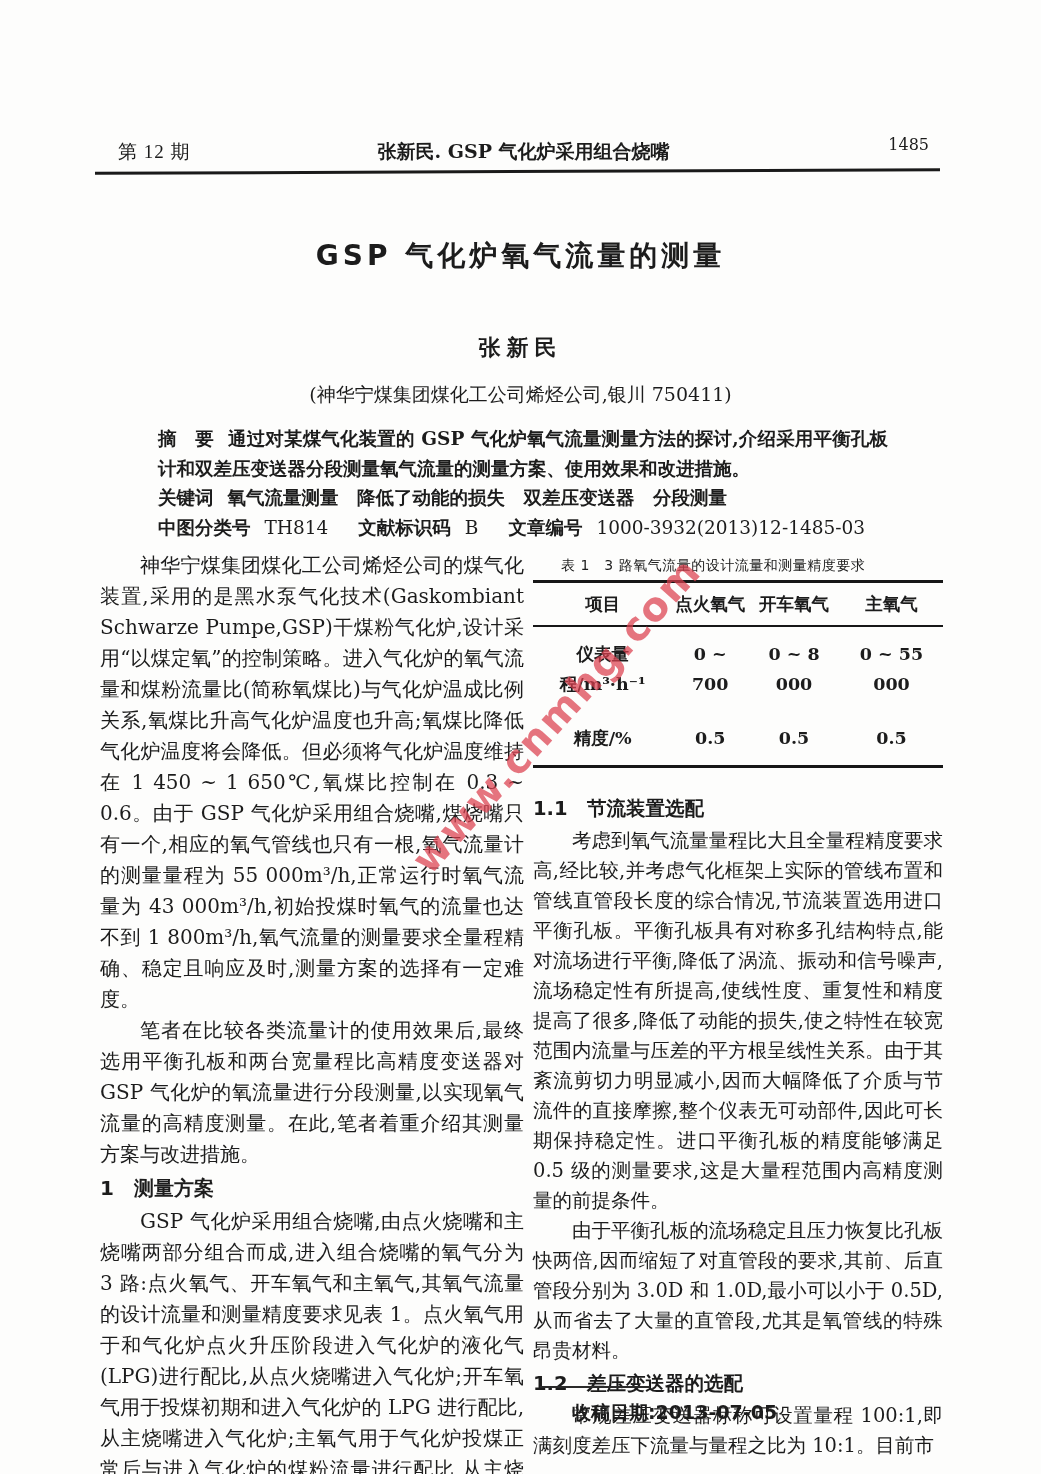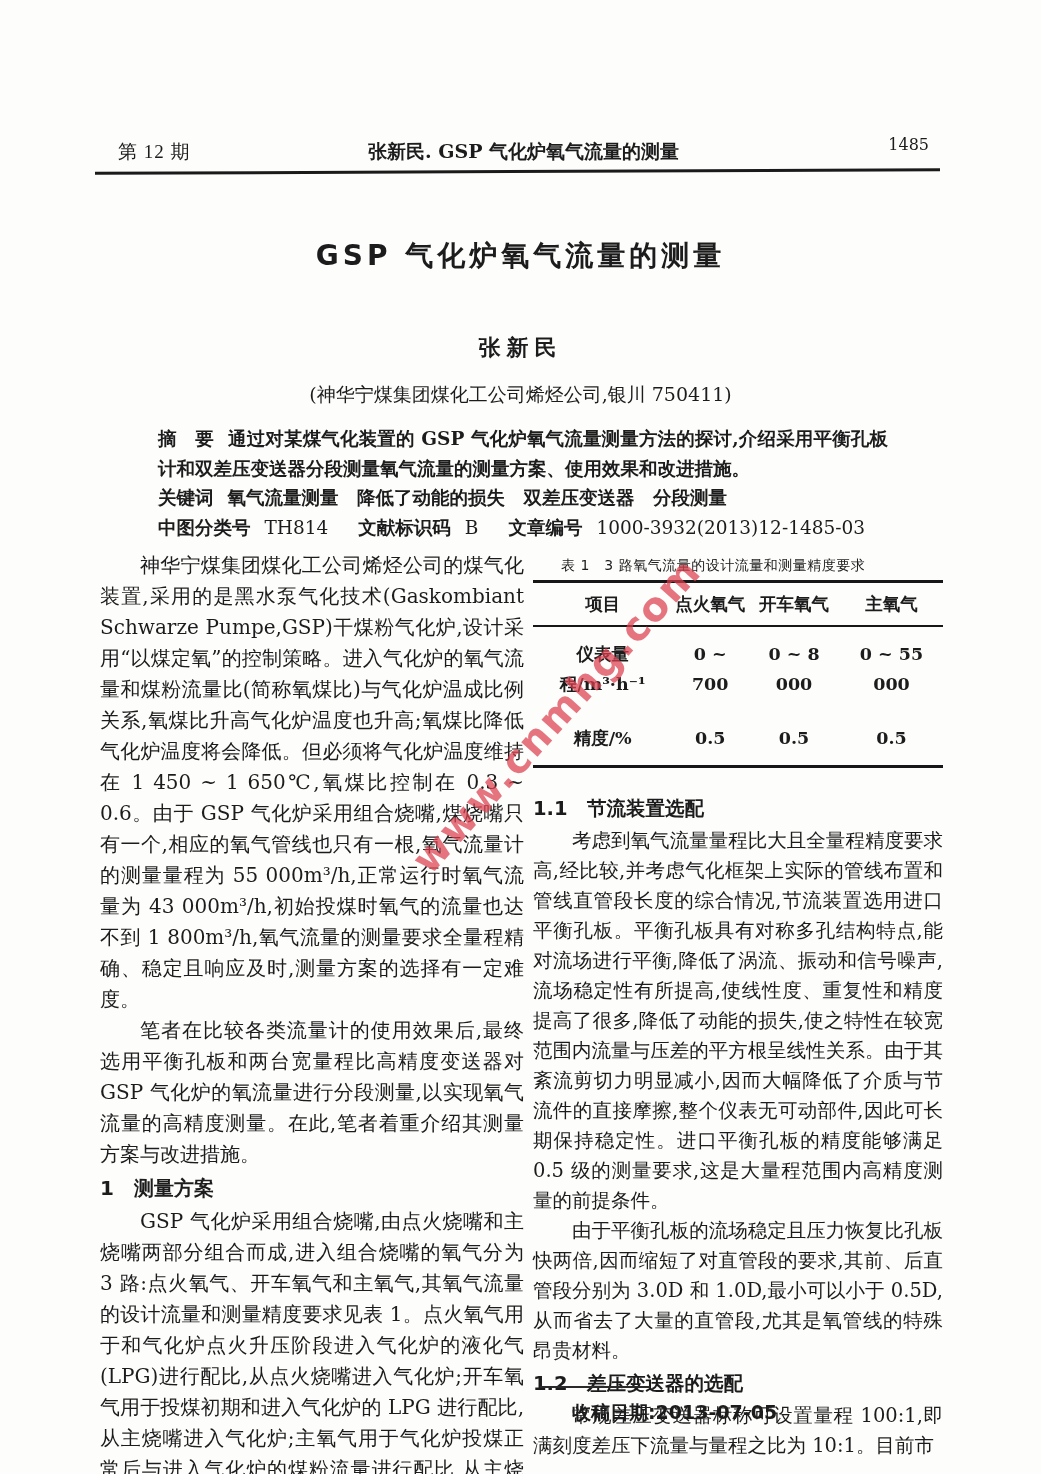--- a/index.html
+++ b/index.html
@@ -59,21 +59,21 @@
     font-weight:700;font-size:40px;letter-spacing:2px;
     color:rgba(219,62,78,0.72);pointer-events:none;}
 </style>
 </head>
 <body>
 
 <div class="page">
 
   <div class="hdr">
     <span class="hdr-issue">第 12 期</span>
-    <span class="hdr-center">张新民. GSP 气化炉氧气流量的测量</span>
+    <span class="hdr-center">张新民. GSP 气化炉采用组合烧嘴</span>
     <span class="hdr-page">1485</span>
   </div>
   <div class="hdr-rule"></div>
 
   <div class="title">GSP 气化炉氧气流量的测量</div>
   <div class="author">张新民</div>
   <div class="affil">(神华宁煤集团煤化工公司烯烃公司,银川 750411)</div>
 
   <div class="meta">
     <p><span class="lbl">摘　要</span><span class="semi">通过对某煤气化装置的 GSP 气化炉氧气流量测量方法的探讨,介绍采用平衡孔板计和双差压变送器分段测量氧气流量的测量方案、使用效果和改进措施。</span></p>

